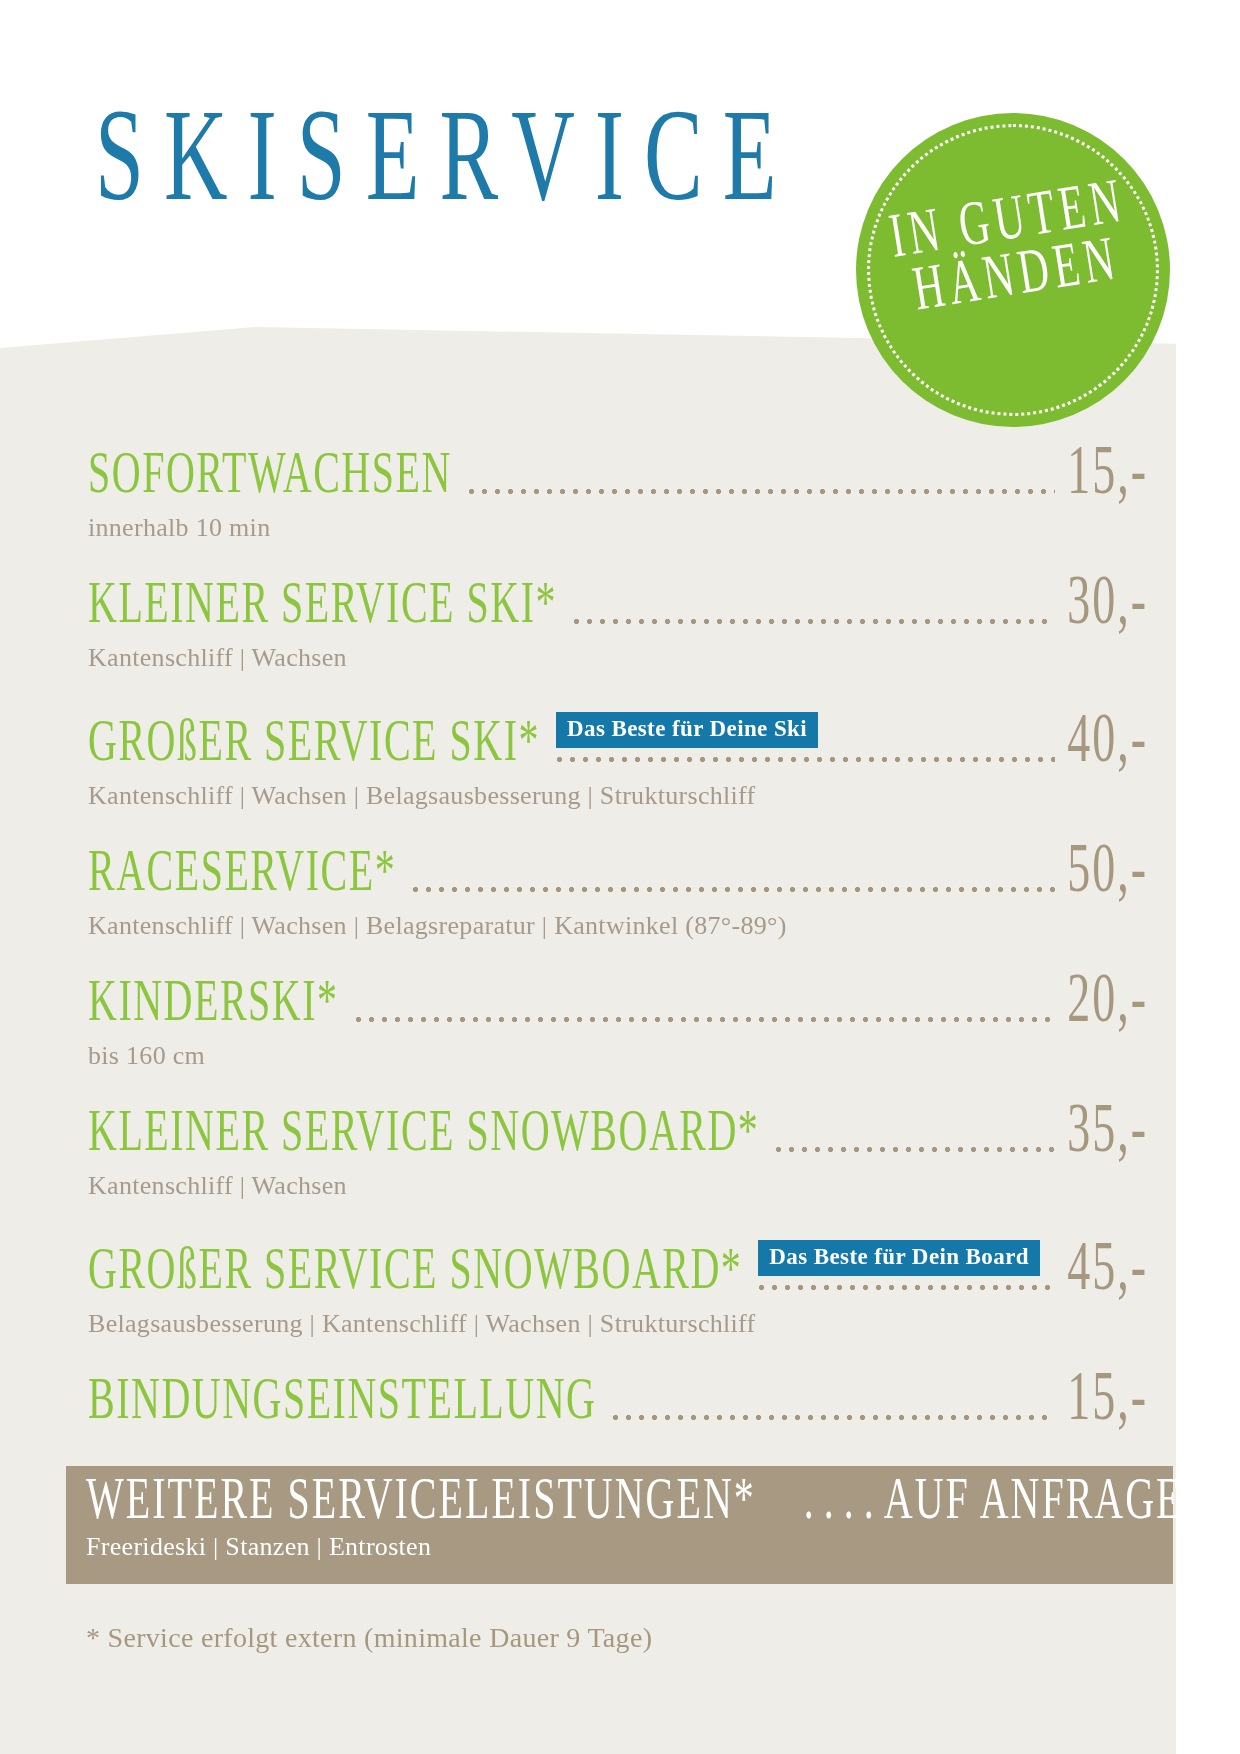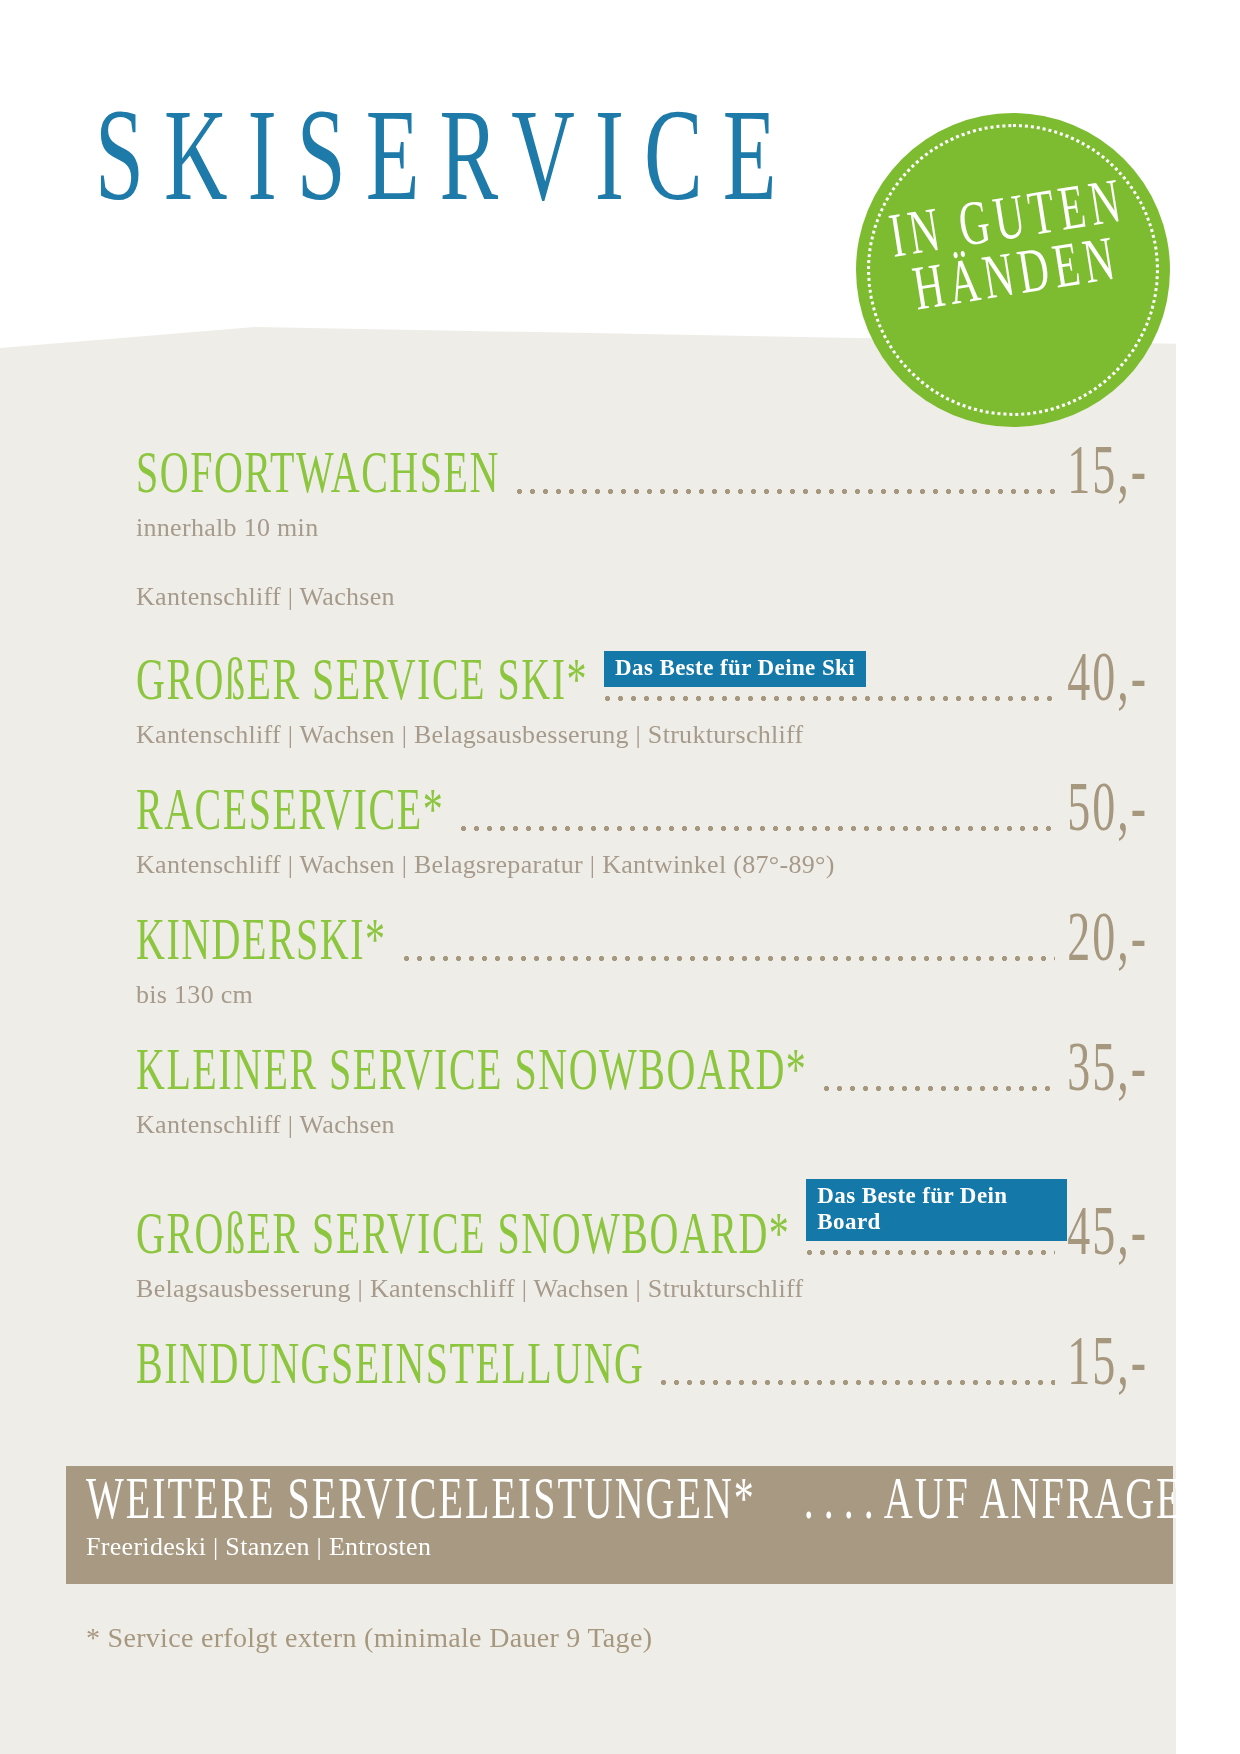--- a/index.html
+++ b/index.html
@@ -38,21 +38,21 @@
     border:3px dotted #ffffff;border-radius:50%;
   }
   #circle .ctext{
     position:absolute;left:0;top:84px;width:100%;
     text-align:center;color:#ffffff;
     transform:rotate(-9deg);
   }
   #circle .ctext .hand{font-size:42px;letter-spacing:5px;line-height:56px;}
   
   #list{position:absolute;left:88px;top:452px;width:1060px;}
-  .item{margin-bottom:39px;margin-left:48px;}
+  .item{margin-bottom:39px;}
   .row{display:flex;align-items:flex-end;}
   .name{font-size:40px;letter-spacing:1.5px;color:#8cc63f;line-height:50px;}
   .mid{flex:1;display:flex;flex-direction:column;justify-content:flex-start;min-width:40px;}
   .badge{
     align-self:flex-start;
     margin:0 0 8px 16px;
     background:#1478a8;color:#ffffff;
     font-size:23px;font-weight:bold;letter-spacing:0.4px;
     padding:4px 11px 6px 11px;
   }
@@ -106,20 +106,28 @@
         <div class="mid">
 
           <div class="leader"></div>
         </div>
         <span class="price hand">15,-</span>
       </div>
       <div class="sub">innerhalb 10 min</div>
     </div>
 
     <div class="item no-badge">
+      <div class="row">
+        <span class="name hand">KLEINER SERVICE SKI*</span>
+        <div class="mid">
+
+          <div class="leader"></div>
+        </div>
+        <span class="price hand">30,-</span>
+      </div>
       <div class="sub">Kantenschliff | Wachsen</div>
     </div>
 
     <div class="item">
       <div class="row">
         <span class="name hand">GROßER SERVICE SKI*</span>
         <div class="mid">
           <span class="badge">Das Beste für Deine Ski</span>
           <div class="leader"></div>
         </div>
@@ -142,21 +150,21 @@
 
     <div class="item no-badge">
       <div class="row">
         <span class="name hand">KINDERSKI*</span>
         <div class="mid">
 
           <div class="leader"></div>
         </div>
         <span class="price hand">20,-</span>
       </div>
-      <div class="sub">bis 130 cm</div>
+      <div class="sub">bis 160 cm</div>
     </div>
 
     <div class="item no-badge">
       <div class="row">
         <span class="name hand">KLEINER SERVICE SNOWBOARD*</span>
         <div class="mid">
 
           <div class="leader"></div>
         </div>
         <span class="price hand">35,-</span>

